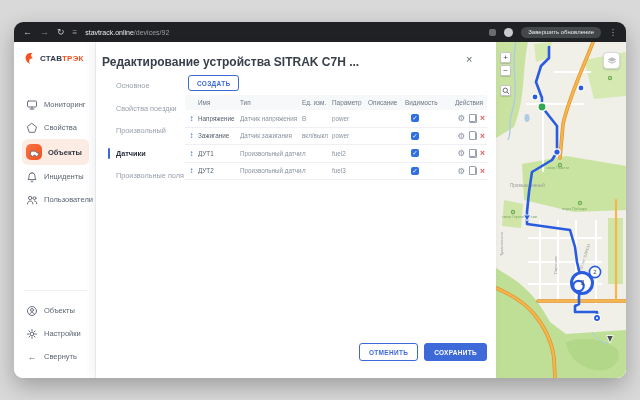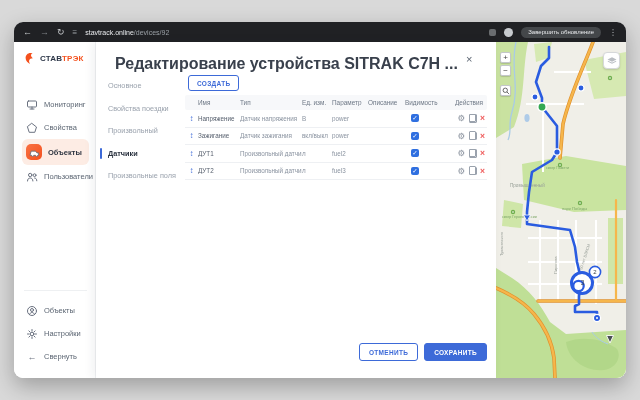--- a/index.html
+++ b/index.html
@@ -28,23 +28,23 @@
   .logo-txt .p2{color:var(--brand,#f4511e)}
   .nav{display:flex;flex-direction:column}
   .nitem{display:flex;align-items:center;gap:6px;height:23px;color:#5b6572;font-size:7.5px;border-radius:6px;padding:0 4px;cursor:pointer}
   .nitem svg{flex:0 0 auto;stroke:#6b7280;fill:none;stroke-width:1;stroke-linecap:round;stroke-linejoin:round}
   .nitem.active{background:var(--brand_light,#fdece4);color:#2d3440;font-weight:bold;height:26px}
   .tile{width:16px;height:16px;border-radius:5px;background:linear-gradient(135deg,#f97143,var(--brand,#f4511e));display:flex;align-items:center;justify-content:center}
   .divider{height:1px;background:#eef0f2;margin:8px 2px}
   .arrow-ic{color:#6b7280;font-size:9px;width:12px;text-align:center}
   
   .main{width:400px;position:relative;background:#fff;box-shadow:-3px 0 10px rgba(30,40,60,.07);z-index:2}
-  .dtitle{position:absolute;left:19px;top:13px;font-size:16px;font-weight:bold;color:#39404c}
+  .dtitle{position:absolute;left:6px;top:13px;font-size:12px;font-weight:bold;color:#39404c}
   .dclose{position:absolute;left:370px;top:11px;font-size:11px;color:#5b6572;cursor:pointer}
-  .tabs{position:absolute;left:12px;top:39px;width:76px}
+  .tabs{position:absolute;left:20px;top:39px;width:76px}
   .tab{position:relative;font-size:7.3px;color:#9aa2ad;margin-bottom:13.5px;cursor:pointer;line-height:9px}
   .tab.active{color:#2b3340;font-weight:bold}
   .tab.active::before{content:"";position:absolute;left:-8px;top:-1px;width:2px;height:11px;background:var(--accent,#3d6ad8);border-radius:2px}
   .create-btn{position:absolute;left:92px;top:33px;background:#fff;border:1px solid var(--accent,#3d6ad8);color:var(--accent,#3d6ad8);font-size:6.5px;font-weight:bold;border-radius:3px;padding:3.5px 8px;letter-spacing:.3px;cursor:pointer}
   .table{position:absolute;left:89px;top:53px;width:302px;font-size:6.3px}
   .thead,.trow{display:grid;grid-template-columns:13px 42px 62px 30px 36px 37px 41px 41px;align-items:center}
   .thead{height:15px;background:#f7f8fa;border-radius:2px;color:#6e7886;font-size:6.4px}
   .trow{height:17.5px;border-bottom:1px solid #eef0f3;color:#57606e}
   .c{padding-right:3px;overflow:hidden;white-space:nowrap}
   .type,.unit,.param{color:#8a93a0}
@@ -111,20 +111,27 @@
         <div class="nitem active">
           <span class="tile">
             <svg width="11" height="11" viewBox="0 0 12 12">
                 <path d="M1.5 7.5l.9-3h4.6l1.8 2h1.7v2.6h-1a1.2 1.2 0 0 1-2.4 0H5.2a1.2 1.2 0 0 1-2.4 0H1.5Z" fill="#fff"></path>
               </svg>
           </span>
           <span>Объекты</span>
         </div>
         <div class="nitem">
           <svg width="12" height="12" viewBox="0 0 12 12">
+              <path d="M6 1.8a3 3 0 0 1 3 3V7l1 1.5H2L3 7V4.8a3 3 0 0 1 3-3Z"></path>
+              <path d="M5 10a1 1 0 0 0 2 0"></path>
+            </svg>
+          <span>Инциденты</span>
+        </div>
+        <div class="nitem">
+          <svg width="12" height="12" viewBox="0 0 12 12">
               <circle cx="4.2" cy="4" r="1.7"></circle>
               <path d="M1.5 10c0-2 1.2-3 2.7-3s2.7 1 2.7 3"></path>
               <circle cx="8.6" cy="4.2" r="1.4"></circle>
               <path d="M8.6 7c1.3 0 2.2 1 2.2 2.8"></path>
             </svg>
           <span>Пользователи</span>
         </div>
       </div>
       <div style="flex:1"></div>
       <div class="divider"></div>

